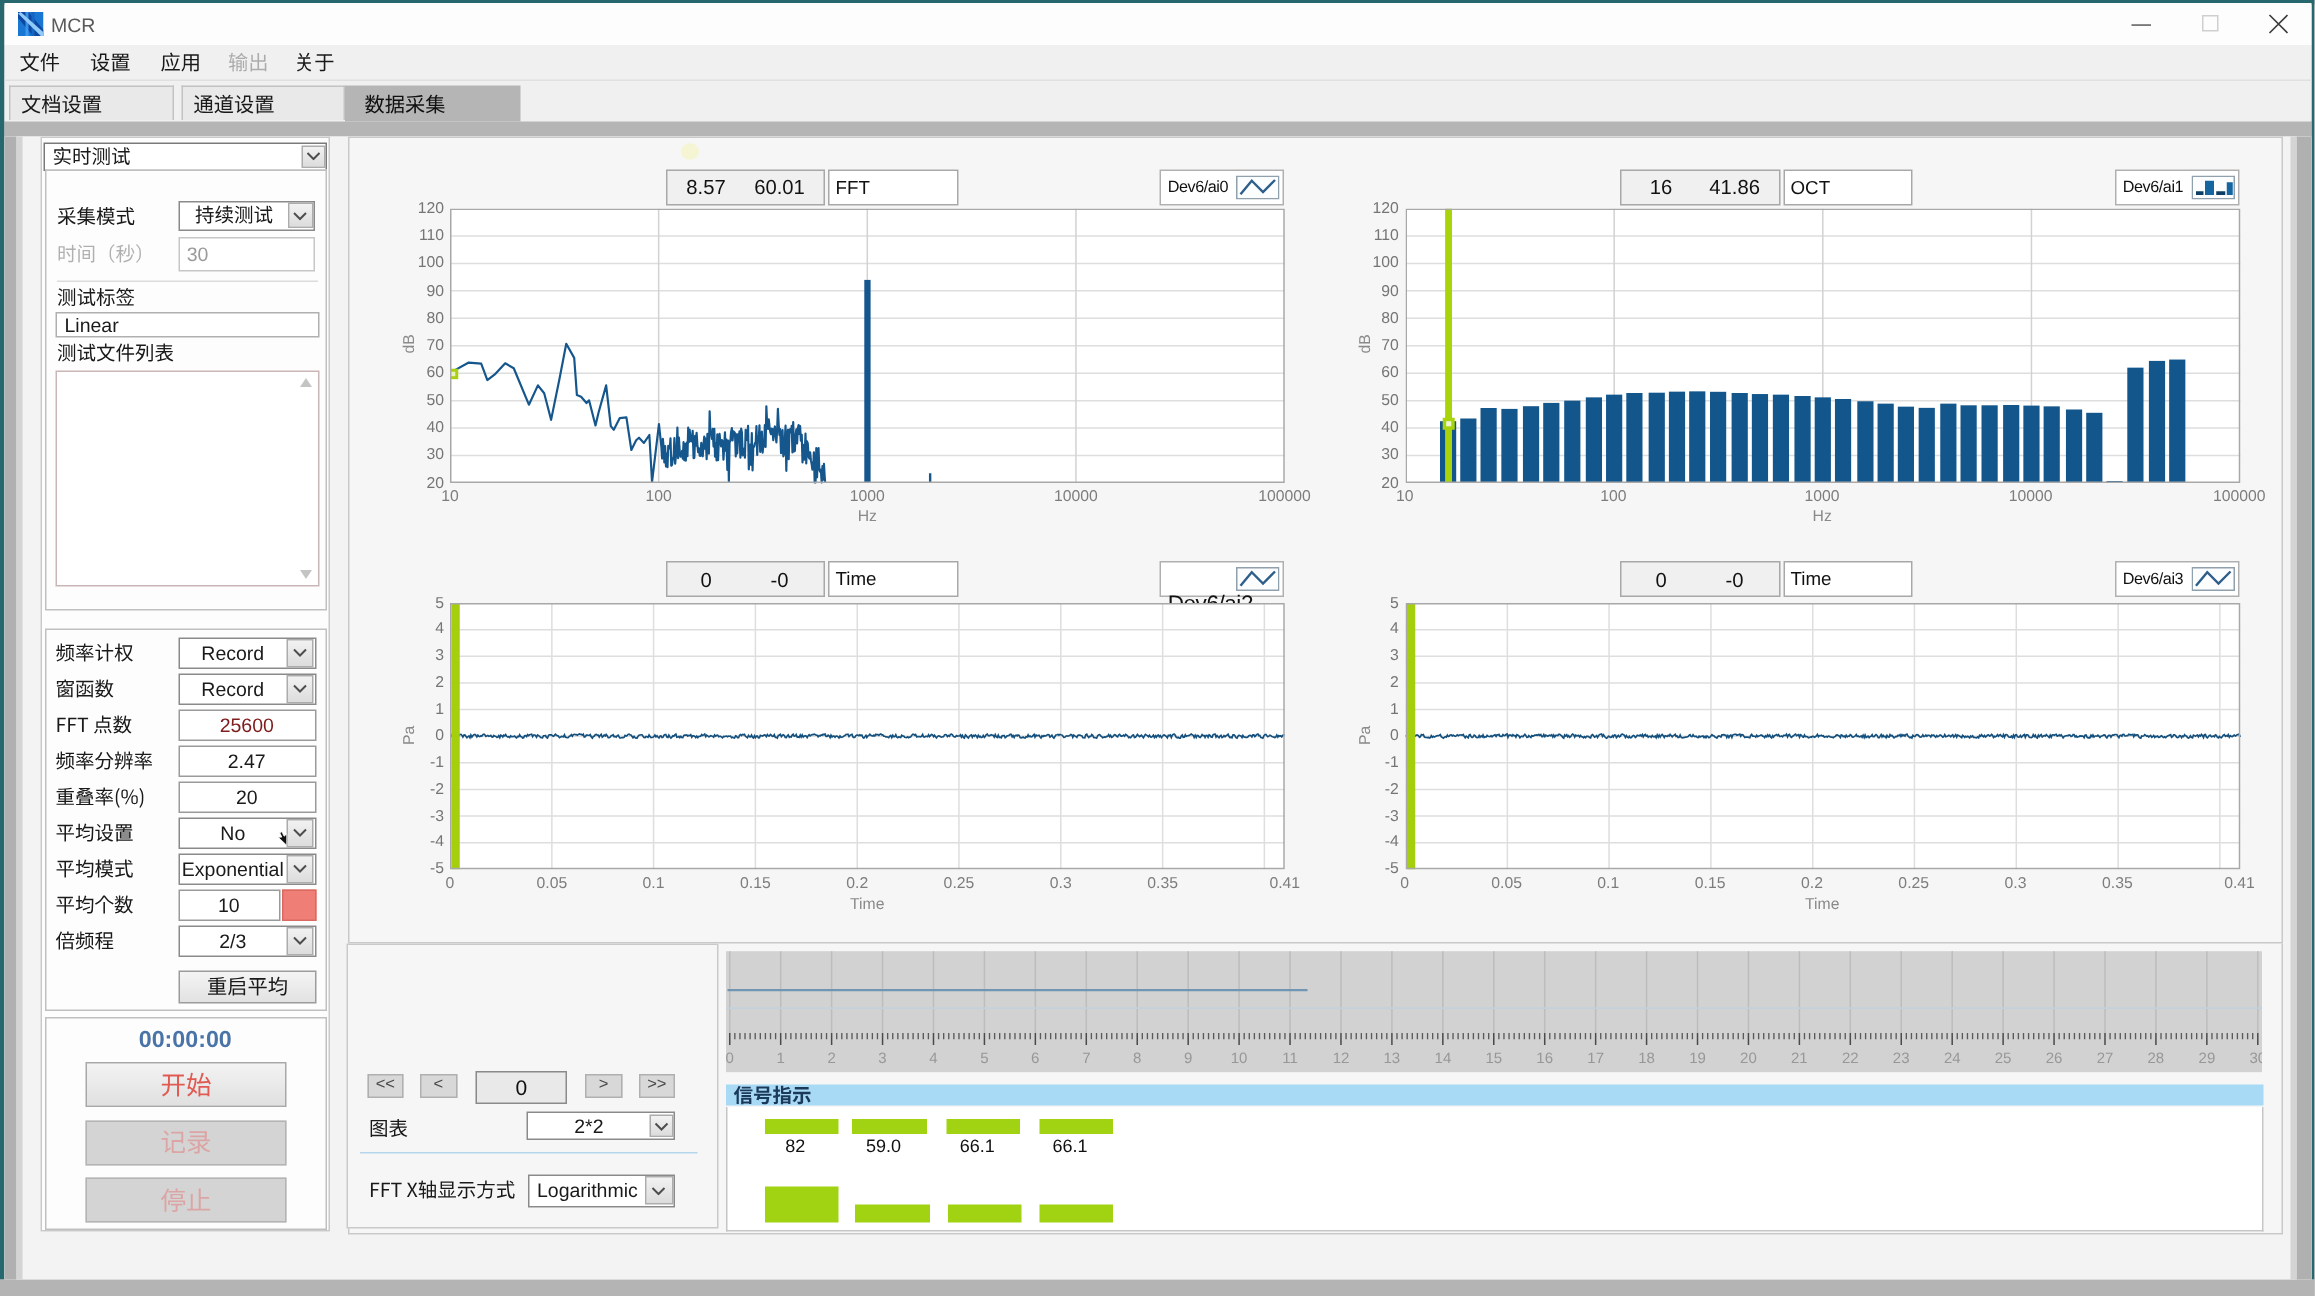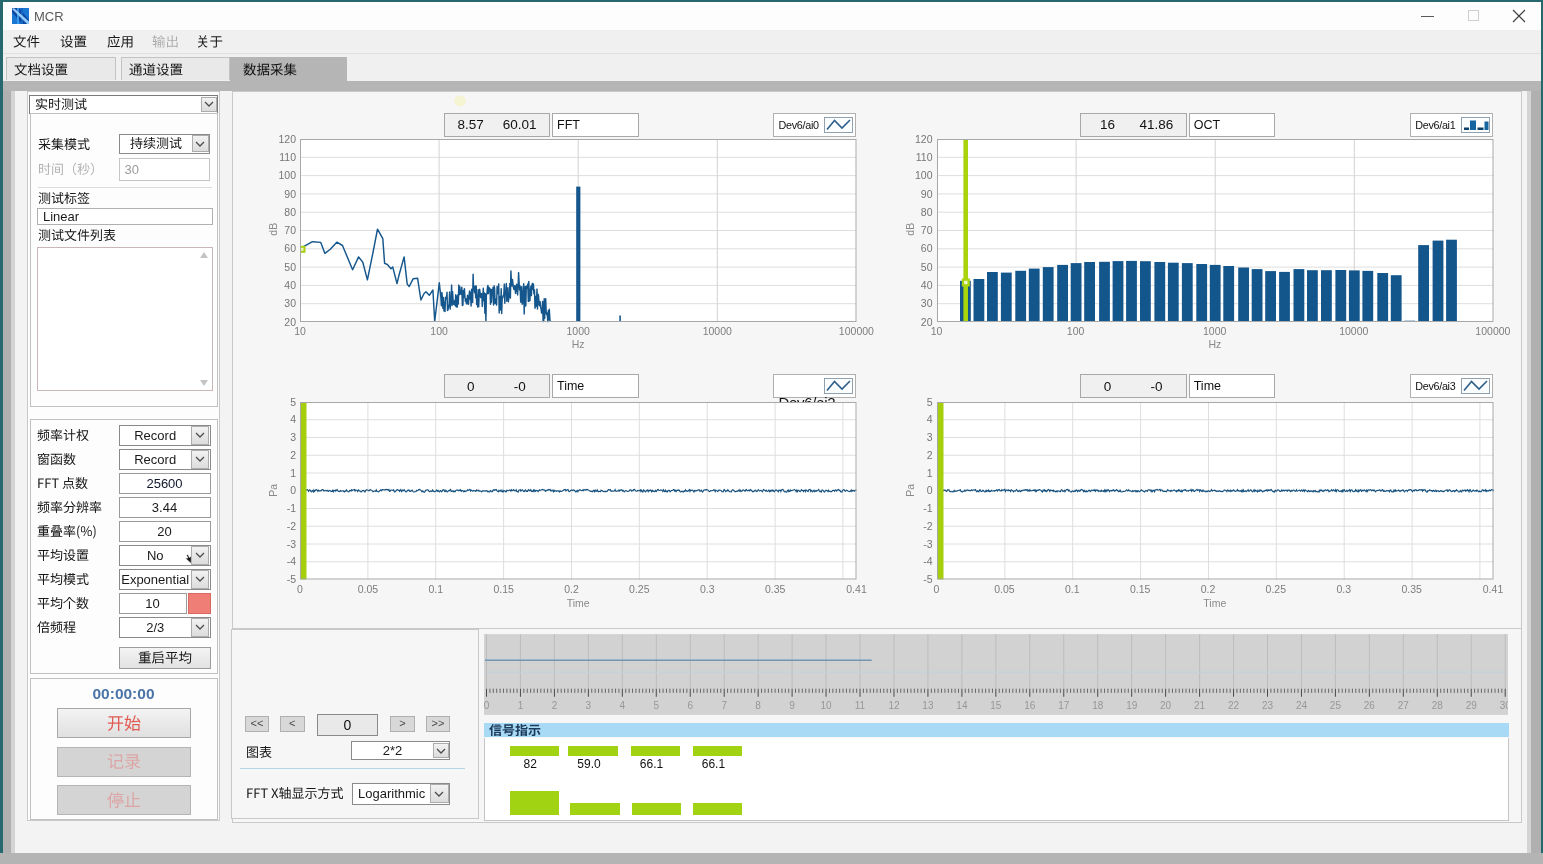--- a/index.html
+++ b/index.html
@@ -146,28 +146,28 @@
 <svg style="position:absolute;left:194.8px;top:456.2px" width="10" height="6" viewBox="0 0 10 6">
     <path d="M1 1 L5 5 L9 1" stroke="#4d4d4d" stroke-width="1.3" fill="none"></path>
   </svg>
 <div style="position:absolute;left:155.2px;top:452.5px;font-family:'Liberation Sans',sans-serif;font-size:13px;color:#1a1a1a;font-weight:400;line-height:1;white-space:pre;letter-spacing:0;transform:translateX(-50%);">Record</div>
 <svg style="position:absolute;left:36.5px;top:473.1px;overflow:visible" width="51" height="20">
     <g transform="translate(0,14.95)">
       <path d="M1.31 0.00 L2.51 0.00 L2.51 -4.28 L6.15 -4.28 L6.15 -5.29 L2.51 -5.29 L2.51 -8.51 L6.80 -8.51 L6.80 -9.53 L1.31 -9.53 L1.31 0.00 Z M8.49 0.00 L9.68 0.00 L9.68 -4.28 L13.32 -4.28 L13.32 -5.29 L9.68 -5.29 L9.68 -8.51 L13.97 -8.51 L13.97 -9.53 L8.49 -9.53 L8.49 0.00 Z M17.64 0.00 L18.85 0.00 L18.85 -8.51 L21.74 -8.51 L21.74 -9.53 L14.75 -9.53 L14.75 -8.51 L17.64 -8.51 L17.64 0.00 Z M28.13 -6.04 L34.93 -6.04 L34.93 -3.72 L28.13 -3.72 L28.13 -6.04 Z M29.47 -1.66 Q29.64 -0.82 29.69 -0.27 Q29.74 0.27 29.74 0.92 L30.73 0.79 Q30.72 0.17 30.65 -0.37 Q30.59 -0.91 30.39 -1.74 L29.47 -1.66 Z M32.16 -1.65 Q32.54 -0.84 32.73 -0.30 Q32.93 0.25 33.07 0.90 L34.02 0.65 Q33.86 0.00 33.66 -0.53 Q33.45 -1.05 33.05 -1.85 L32.16 -1.65 Z M34.81 -1.75 Q35.46 -0.94 35.83 -0.36 Q36.19 0.22 36.49 0.94 L37.41 0.55 Q37.09 -0.17 36.71 -0.72 Q36.33 -1.27 35.69 -2.09 L34.81 -1.75 Z M27.35 -2.02 Q26.95 -1.05 26.62 -0.53 Q26.29 0.00 25.60 0.60 L26.48 1.03 Q27.20 0.34 27.53 -0.21 Q27.86 -0.75 28.27 -1.77 L27.35 -2.02 Z M27.21 -6.97 L27.21 -2.81 L35.91 -2.81 L35.91 -6.97 L31.94 -6.97 L31.94 -8.62 L36.88 -8.62 L36.88 -9.54 L31.94 -9.54 L31.94 -10.92 L30.97 -10.92 L30.97 -6.97 L27.21 -6.97 Z M43.75 -10.67 Q43.51 -10.15 43.30 -9.78 Q43.09 -9.40 42.76 -8.94 L43.42 -8.62 Q43.77 -9.05 43.99 -9.38 Q44.20 -9.71 44.59 -10.31 L43.75 -10.67 Z M39.13 -10.31 Q39.48 -9.76 39.65 -9.41 Q39.82 -9.05 39.94 -8.59 L40.72 -8.93 Q40.59 -9.40 40.41 -9.75 Q40.23 -10.10 39.86 -10.61 L39.13 -10.31 Z M46.23 -10.93 Q45.86 -8.62 45.52 -7.52 Q45.18 -6.42 44.08 -5.06 Q44.30 -4.90 44.51 -4.73 Q44.72 -4.56 44.88 -4.39 Q45.23 -4.86 45.39 -5.14 Q45.55 -5.42 45.83 -6.03 Q46.12 -4.69 46.31 -4.08 Q46.50 -3.47 47.01 -2.40 Q46.36 -1.42 45.93 -1.03 Q45.50 -0.64 44.37 -0.04 Q43.97 -0.34 43.71 -0.50 Q43.45 -0.66 42.87 -0.97 Q43.33 -1.57 43.48 -1.93 Q43.63 -2.29 43.80 -3.17 L44.95 -3.17 L44.95 -3.98 L41.46 -3.98 L41.90 -4.90 L41.66 -4.95 L42.24 -4.95 L42.24 -6.90 Q42.87 -6.43 43.28 -6.12 Q43.68 -5.80 44.02 -5.49 L44.56 -6.19 Q44.21 -6.45 43.50 -6.90 Q42.80 -7.34 42.24 -7.67 L42.24 -7.72 L44.90 -7.72 L44.90 -8.53 L42.24 -8.53 L42.24 -10.93 L41.33 -10.93 L41.33 -8.53 L38.64 -8.53 L38.64 -7.72 L41.07 -7.72 Q40.43 -6.86 39.93 -6.46 Q39.43 -6.06 38.49 -5.65 Q38.69 -5.47 38.80 -5.30 Q38.91 -5.13 39.03 -4.91 Q39.82 -5.36 40.25 -5.71 Q40.68 -6.07 41.33 -6.85 L41.33 -5.03 L40.98 -5.11 L40.44 -3.98 L38.56 -3.98 L38.56 -3.17 L40.04 -3.17 Q39.69 -2.48 39.51 -2.15 Q39.33 -1.82 39.04 -1.33 L39.90 -1.03 L40.09 -1.38 Q40.53 -1.20 40.75 -1.10 Q40.96 -1.00 41.38 -0.78 Q40.70 -0.30 40.25 -0.14 Q39.79 0.03 38.60 0.22 Q38.77 0.43 38.86 0.60 Q38.96 0.78 39.03 1.04 Q40.43 0.74 40.95 0.53 Q41.47 0.31 42.24 -0.33 Q42.84 0.03 43.09 0.20 Q43.36 0.38 43.76 0.71 L44.07 0.39 Q44.24 0.61 44.33 0.76 Q44.42 0.91 44.50 1.08 Q45.77 0.42 46.27 -0.00 Q46.76 -0.42 47.53 -1.44 Q48.16 -0.39 48.56 0.03 Q48.96 0.45 49.96 1.04 Q50.12 0.77 50.27 0.58 Q50.43 0.39 50.66 0.19 Q49.61 -0.35 49.19 -0.80 Q48.78 -1.25 48.13 -2.37 Q48.92 -3.77 49.17 -4.63 Q49.41 -5.50 49.74 -7.62 L50.53 -7.62 L50.53 -8.53 L46.71 -8.53 Q46.90 -9.26 46.99 -9.63 Q47.07 -10.01 47.20 -10.79 L46.23 -10.93 Z M41.05 -3.17 L42.86 -3.17 Q42.69 -2.47 42.56 -2.18 Q42.43 -1.89 42.04 -1.42 Q41.54 -1.66 41.27 -1.78 Q41.02 -1.90 40.48 -2.09 L41.05 -3.17 Z M46.45 -7.62 L48.72 -7.62 Q48.49 -5.99 48.31 -5.30 Q48.14 -4.60 47.59 -3.44 Q47.06 -4.67 46.87 -5.38 Q46.68 -6.10 46.45 -7.62 Z" fill="#1a1a1a"></path>
     </g>
   </svg>
 <div style="position:absolute;left:118.5px;top:472.5px;width:92.0px;height:21.5px;background:#fff;border:1px solid #9a9a9a;"></div>
-<div style="position:absolute;left:164.5px;top:476.5px;font-family:'Liberation Sans',sans-serif;font-size:13px;color:#0f172a;font-weight:400;line-height:1;white-space:pre;letter-spacing:0;transform:translateX(-50%);">25600</div>
+<div style="position:absolute;left:164.5px;top:476.5px;font-family:'Liberation Sans',sans-serif;font-size:13px;color:#7f1d1d;font-weight:400;line-height:1;white-space:pre;letter-spacing:0;transform:translateX(-50%);">25600</div>
 <svg style="position:absolute;left:36.5px;top:497.1px;overflow:visible" width="65" height="20">
     <g transform="translate(0,14.95)">
       <path d="M9.11 -6.51 Q9.09 -1.96 9.02 -1.21 Q8.94 -0.45 5.80 0.39 Q5.97 0.56 6.08 0.71 Q6.20 0.87 6.28 1.08 Q9.66 0.12 9.78 -0.78 Q9.91 -1.68 9.93 -6.51 L9.11 -6.51 Z M9.46 -1.09 Q10.33 -0.44 10.89 0.03 Q11.45 0.49 12.00 1.07 L12.58 0.44 Q12.02 -0.12 11.45 -0.57 Q10.88 -1.01 10.01 -1.64 L9.46 -1.09 Z M5.56 -5.02 Q4.89 -2.31 4.14 -1.43 Q3.39 -0.55 0.64 0.33 Q0.83 0.52 0.94 0.68 Q1.05 0.84 1.14 1.08 Q4.09 0.04 4.89 -0.92 Q5.69 -1.87 6.41 -4.82 L5.56 -5.02 Z M1.73 -5.16 Q1.47 -4.20 1.25 -3.71 Q1.04 -3.22 0.48 -2.56 Q0.70 -2.46 0.88 -2.35 Q1.05 -2.24 1.21 -2.11 Q1.75 -2.82 2.01 -3.37 Q2.26 -3.91 2.55 -4.98 L1.73 -5.16 Z M7.07 -7.92 L7.07 -1.78 L7.90 -1.78 L7.90 -7.15 L11.10 -7.15 L11.10 -1.81 L11.99 -1.81 L11.99 -7.92 L9.65 -7.92 L10.17 -9.28 L12.35 -9.28 L12.35 -10.15 L6.73 -10.15 L6.73 -9.28 L9.22 -9.28 Q9.09 -8.84 9.00 -8.58 Q8.92 -8.32 8.74 -7.92 L7.07 -7.92 Z M1.48 -9.79 L1.48 -6.88 L0.51 -6.88 L0.51 -5.99 L3.22 -5.99 L3.22 -2.05 L4.11 -2.05 L4.11 -5.99 L6.53 -5.99 L6.53 -6.88 L4.34 -6.88 L4.34 -8.48 L6.23 -8.48 L6.23 -9.31 L4.34 -9.31 L4.34 -10.93 L3.46 -10.93 L3.46 -6.88 L2.29 -6.88 L2.29 -9.79 L1.48 -9.79 Z M23.92 -8.20 Q23.44 -7.68 23.00 -7.33 Q22.55 -6.98 21.91 -6.55 L22.62 -6.12 Q23.27 -6.55 23.69 -6.85 Q24.12 -7.15 24.78 -7.76 L23.92 -8.20 Z M13.65 -4.06 L14.13 -3.28 Q15.00 -3.65 15.54 -3.91 Q16.08 -4.16 17.11 -4.65 L16.93 -5.39 Q15.72 -4.89 15.10 -4.63 Q14.48 -4.37 13.65 -4.06 Z M14.11 -7.47 Q14.83 -7.07 15.28 -6.76 Q15.73 -6.45 16.16 -6.01 L16.84 -6.62 Q16.39 -7.05 15.94 -7.34 Q15.48 -7.63 14.75 -8.02 L14.11 -7.47 Z M21.66 -4.99 Q22.68 -4.47 23.34 -4.08 Q23.98 -3.68 24.61 -3.13 L25.32 -3.76 Q24.65 -4.29 24.00 -4.67 Q23.35 -5.06 22.33 -5.55 L21.66 -4.99 Z M20.16 -5.50 Q20.42 -5.21 20.55 -5.04 Q20.68 -4.88 20.93 -4.52 L18.71 -4.42 Q19.63 -5.32 20.14 -5.88 Q20.64 -6.43 21.42 -7.40 L20.66 -7.77 Q20.29 -7.25 20.05 -6.95 Q19.80 -6.64 19.28 -6.04 Q19.01 -6.29 18.83 -6.42 Q18.66 -6.55 18.28 -6.80 Q18.71 -7.27 18.95 -7.57 Q19.19 -7.88 19.60 -8.44 L19.32 -8.55 L24.95 -8.55 L24.95 -9.46 L19.95 -9.46 L19.95 -10.92 L18.97 -10.92 L18.97 -9.46 L14.09 -9.46 L14.09 -8.55 L18.63 -8.55 Q18.37 -8.12 18.19 -7.87 Q18.02 -7.62 17.69 -7.20 L17.33 -7.42 L16.85 -6.85 Q17.47 -6.45 17.86 -6.17 Q18.24 -5.90 18.73 -5.45 Q18.38 -5.06 18.20 -4.88 Q18.02 -4.69 17.68 -4.37 L16.68 -4.33 L16.82 -3.48 L21.38 -3.82 Q21.55 -3.55 21.62 -3.43 Q21.68 -3.30 21.77 -3.08 L22.53 -3.47 Q22.24 -4.13 21.88 -4.62 Q21.52 -5.11 20.86 -5.84 L20.16 -5.50 Z M13.70 -2.48 L13.70 -1.57 L18.97 -1.57 L18.97 1.08 L19.95 1.08 L19.95 -1.57 L25.31 -1.57 L25.31 -2.48 L19.95 -2.48 L19.95 -3.50 L18.97 -3.50 L18.97 -2.48 L13.70 -2.48 Z M30.21 -10.66 Q29.41 -8.64 28.68 -7.75 Q27.96 -6.85 26.30 -5.75 Q26.53 -5.56 26.75 -5.38 Q26.96 -5.19 27.14 -4.98 Q28.77 -6.21 29.54 -7.19 Q30.30 -8.16 31.25 -10.36 L30.21 -10.66 Z M34.75 -10.69 L33.81 -10.31 Q34.79 -8.37 35.61 -7.32 Q36.44 -6.27 37.88 -5.10 Q38.06 -5.37 38.25 -5.56 Q38.43 -5.75 38.70 -5.95 Q37.27 -6.96 36.43 -7.94 Q35.59 -8.93 34.75 -10.69 Z M28.43 -6.01 L28.43 -5.06 L31.10 -5.06 Q30.81 -2.85 30.45 -1.81 Q30.08 -0.77 26.99 0.25 Q27.21 0.45 27.35 0.65 Q27.50 0.84 27.62 1.10 Q30.97 -0.10 31.38 -1.29 Q31.80 -2.47 32.15 -5.06 L35.52 -5.06 Q35.36 -1.75 35.26 -1.10 Q35.16 -0.45 34.83 -0.12 Q34.70 0.01 34.62 0.03 Q34.54 0.05 34.28 0.05 Q33.97 0.05 33.57 0.05 Q33.18 0.04 32.32 -0.04 Q32.50 0.23 32.56 0.44 Q32.62 0.65 32.64 0.94 Q33.46 0.99 33.87 0.99 Q34.27 1.00 34.71 0.96 Q35.15 0.92 35.30 0.88 Q35.45 0.83 35.71 0.49 Q36.17 0.00 36.26 -0.75 Q36.35 -1.49 36.54 -5.54 Q36.56 -5.67 36.56 -5.84 Q36.56 -6.01 36.56 -6.01 L28.43 -6.01 Z M44.32 -8.27 Q44.37 -6.84 44.30 -6.02 Q44.23 -5.20 43.73 -4.32 L44.42 -4.03 Q44.97 -5.04 45.04 -5.88 Q45.11 -6.72 45.05 -8.19 L44.32 -8.27 Z M45.88 -10.78 L45.88 -5.93 Q45.88 -3.56 45.75 -2.42 Q45.63 -1.27 43.51 0.42 Q43.71 0.55 43.84 0.70 Q43.98 0.86 44.11 1.04 Q46.42 -0.79 46.56 -2.04 Q46.70 -3.29 46.70 -5.93 L46.70 -10.78 L45.88 -10.78 Z M40.16 -7.99 Q40.40 -7.31 40.49 -6.84 Q40.57 -6.38 40.59 -5.80 L41.35 -5.95 Q41.33 -6.55 41.23 -7.00 Q41.13 -7.45 40.87 -8.14 L40.16 -7.99 Z M42.67 -8.23 Q42.54 -7.57 42.41 -7.07 Q42.29 -6.56 42.08 -5.94 L42.76 -5.76 Q42.99 -6.34 43.11 -6.80 Q43.24 -7.25 43.47 -8.03 L42.67 -8.23 Z M47.52 -7.99 Q47.76 -7.31 47.85 -6.84 Q47.94 -6.38 47.97 -5.80 L48.74 -5.97 Q48.70 -6.56 48.60 -7.01 Q48.50 -7.46 48.22 -8.15 L47.52 -7.99 Z M50.18 -8.25 Q50.08 -7.58 49.94 -7.07 Q49.80 -6.56 49.59 -5.95 L50.30 -5.76 Q50.53 -6.34 50.66 -6.81 Q50.79 -7.27 51.04 -8.05 L50.18 -8.25 Z M39.70 -9.19 L39.70 -8.36 L43.80 -8.36 L43.80 -9.19 L42.21 -9.19 L42.21 -10.93 L41.31 -10.93 L41.31 -9.19 L39.70 -9.19 Z M39.47 -2.89 L39.66 -2.02 L41.25 -2.31 Q41.16 -1.36 40.99 -0.83 Q40.82 -0.29 39.72 0.40 Q39.92 0.56 40.06 0.71 Q40.20 0.86 40.33 1.05 Q41.66 0.12 41.87 -0.58 Q42.08 -1.27 42.17 -2.48 L44.03 -2.82 L43.97 -3.60 L42.20 -3.31 L42.20 -4.89 L43.88 -4.89 L43.88 -5.72 L39.56 -5.72 L39.56 -4.89 L41.29 -4.89 L41.29 -3.16 L39.47 -2.89 Z M47.09 -9.20 L47.09 -8.37 L51.32 -8.37 L51.32 -9.20 L49.67 -9.20 L49.67 -10.93 L48.75 -10.93 L48.75 -9.20 L47.09 -9.20 Z M47.05 -3.04 L47.05 -2.21 L48.75 -2.21 L48.75 1.04 L49.67 1.04 L49.67 -2.21 L51.34 -2.21 L51.34 -3.04 L49.67 -3.04 L49.67 -4.90 L51.49 -4.90 L51.49 -5.72 L46.90 -5.72 L46.90 -4.90 L48.75 -4.90 L48.75 -3.04 L47.05 -3.04 Z M62.92 -8.20 Q62.44 -7.68 62.00 -7.33 Q61.55 -6.98 60.91 -6.55 L61.62 -6.12 Q62.27 -6.55 62.69 -6.85 Q63.12 -7.15 63.78 -7.76 L62.92 -8.20 Z M52.65 -4.06 L53.13 -3.28 Q54.00 -3.65 54.54 -3.91 Q55.08 -4.16 56.11 -4.65 L55.93 -5.39 Q54.72 -4.89 54.10 -4.63 Q53.48 -4.37 52.65 -4.06 Z M53.10 -7.47 Q53.83 -7.07 54.28 -6.76 Q54.73 -6.45 55.16 -6.01 L55.84 -6.62 Q55.39 -7.05 54.94 -7.34 Q54.48 -7.63 53.76 -8.02 L53.10 -7.47 Z M60.66 -4.99 Q61.69 -4.47 62.34 -4.08 Q62.98 -3.68 63.61 -3.13 L64.32 -3.76 Q63.65 -4.29 63.00 -4.67 Q62.35 -5.06 61.33 -5.55 L60.66 -4.99 Z M59.16 -5.50 Q59.42 -5.21 59.55 -5.04 Q59.68 -4.88 59.93 -4.52 L57.71 -4.42 Q58.63 -5.32 59.14 -5.88 Q59.64 -6.43 60.42 -7.40 L59.66 -7.77 Q59.29 -7.25 59.05 -6.95 Q58.80 -6.64 58.28 -6.04 Q58.01 -6.29 57.83 -6.42 Q57.66 -6.55 57.28 -6.80 Q57.71 -7.27 57.95 -7.57 Q58.19 -7.88 58.60 -8.44 L58.32 -8.55 L63.95 -8.55 L63.95 -9.46 L58.95 -9.46 L58.95 -10.92 L57.97 -10.92 L57.97 -9.46 L53.09 -9.46 L53.09 -8.55 L57.63 -8.55 Q57.37 -8.12 57.19 -7.87 Q57.02 -7.62 56.69 -7.20 L56.33 -7.42 L55.85 -6.85 Q56.47 -6.45 56.86 -6.17 Q57.24 -5.90 57.73 -5.45 Q57.38 -5.06 57.20 -4.88 Q57.02 -4.69 56.68 -4.37 L55.68 -4.33 L55.82 -3.48 L60.38 -3.82 Q60.55 -3.55 60.62 -3.43 Q60.68 -3.30 60.77 -3.08 L61.53 -3.47 Q61.24 -4.13 60.88 -4.62 Q60.52 -5.11 59.87 -5.84 L59.16 -5.50 Z M52.70 -2.48 L52.70 -1.57 L57.97 -1.57 L57.97 1.08 L58.95 1.08 L58.95 -1.57 L64.31 -1.57 L64.31 -2.48 L58.95 -2.48 L58.95 -3.50 L57.97 -3.50 L57.97 -2.48 L52.70 -2.48 Z" fill="#1a1a1a"></path>
     </g>
   </svg>
 <div style="position:absolute;left:118.5px;top:496.5px;width:92.0px;height:21.5px;background:#fff;border:1px solid #9a9a9a;"></div>
-<div style="position:absolute;left:164.5px;top:500.5px;font-family:'Liberation Sans',sans-serif;font-size:13px;color:#1a1a1a;font-weight:400;line-height:1;white-space:pre;letter-spacing:0;transform:translateX(-50%);">3.44</div>
+<div style="position:absolute;left:164.5px;top:500.5px;font-family:'Liberation Sans',sans-serif;font-size:13px;color:#1a1a1a;font-weight:400;line-height:1;white-space:pre;letter-spacing:0;transform:translateX(-50%);">2.47</div>
 <svg style="position:absolute;left:36.5px;top:521.0px;overflow:visible" width="60" height="20">
     <g transform="translate(0,14.95)">
       <path d="M2.07 -7.02 L2.07 -2.98 L5.97 -2.98 L5.97 -2.08 L1.65 -2.08 L1.65 -1.30 L5.97 -1.30 L5.97 -0.17 L0.68 -0.17 L0.68 0.62 L12.34 0.62 L12.34 -0.17 L6.94 -0.17 L6.94 -1.30 L11.52 -1.30 L11.52 -2.08 L6.94 -2.08 L6.94 -2.98 L11.02 -2.98 L11.02 -7.02 L6.94 -7.02 L6.94 -7.81 L12.27 -7.81 L12.27 -8.62 L6.94 -8.62 L6.94 -9.62 Q8.46 -9.74 9.18 -9.81 Q9.89 -9.89 11.01 -10.09 L10.49 -10.84 Q8.44 -10.48 6.60 -10.35 Q4.76 -10.23 1.73 -10.15 Q1.82 -9.96 1.87 -9.78 Q1.92 -9.61 1.94 -9.39 Q3.21 -9.41 3.91 -9.44 Q4.60 -9.46 5.97 -9.54 L5.97 -8.62 L0.75 -8.62 L0.75 -7.81 L5.97 -7.81 L5.97 -7.02 L2.07 -7.02 Z M3.02 -4.68 L5.97 -4.68 L5.97 -3.69 L3.02 -3.69 L3.02 -4.68 Z M6.94 -4.68 L10.04 -4.68 L10.04 -3.69 L6.94 -3.69 L6.94 -4.68 Z M3.02 -6.32 L5.97 -6.32 L5.97 -5.34 L3.02 -5.34 L3.02 -6.32 Z M6.94 -6.32 L10.04 -6.32 L10.04 -5.34 L6.94 -5.34 L6.94 -6.32 Z M16.18 -9.41 Q17.03 -9.28 17.45 -9.20 Q17.88 -9.13 18.67 -8.96 Q17.52 -8.71 16.90 -8.63 Q16.28 -8.55 15.11 -8.48 Q15.24 -8.32 15.31 -8.18 Q15.39 -8.05 15.46 -7.85 Q16.96 -7.98 17.77 -8.11 Q18.58 -8.23 19.99 -8.63 Q21.06 -8.36 21.53 -8.21 Q22.00 -8.06 22.71 -7.76 L23.26 -8.27 Q22.66 -8.51 22.28 -8.64 Q21.89 -8.76 21.05 -8.98 Q21.92 -9.33 22.30 -9.54 Q22.67 -9.75 23.20 -10.28 L22.70 -10.62 L22.55 -10.58 L15.55 -10.58 L15.55 -9.96 L21.66 -9.96 Q21.18 -9.68 20.88 -9.57 Q20.59 -9.46 19.94 -9.27 Q18.88 -9.52 18.31 -9.62 Q17.75 -9.72 16.63 -9.89 L16.18 -9.41 Z M14.09 -4.90 L14.09 -3.13 L14.99 -3.13 L14.99 -4.22 L24.00 -4.22 L24.00 -3.13 L24.93 -3.13 L24.93 -4.90 L19.86 -4.90 L19.86 -5.56 Q19.99 -5.43 20.08 -5.32 Q20.16 -5.21 20.25 -5.07 Q21.03 -5.23 21.44 -5.34 Q21.84 -5.46 22.57 -5.79 Q23.26 -5.52 23.55 -5.39 Q23.84 -5.26 24.30 -5.00 L24.91 -5.51 Q24.48 -5.73 24.21 -5.84 Q23.95 -5.95 23.34 -6.19 Q23.95 -6.54 24.21 -6.77 Q24.47 -6.99 24.82 -7.53 L24.30 -7.80 L24.14 -7.76 L19.70 -7.76 L19.70 -7.14 L23.53 -7.14 Q23.24 -6.89 23.07 -6.78 Q22.89 -6.67 22.50 -6.47 Q21.83 -6.69 21.47 -6.79 Q21.11 -6.89 20.41 -7.06 L19.94 -6.60 Q20.53 -6.46 20.81 -6.38 Q21.10 -6.29 21.64 -6.11 Q21.07 -5.90 20.77 -5.82 Q20.46 -5.75 19.86 -5.64 L19.86 -5.88 L19.03 -5.88 L19.03 -4.90 L14.09 -4.90 Z M14.62 -6.58 Q15.08 -6.43 15.31 -6.36 Q15.54 -6.28 15.98 -6.11 Q15.25 -5.85 14.85 -5.75 Q14.46 -5.65 13.69 -5.54 Q13.83 -5.39 13.94 -5.26 Q14.04 -5.12 14.12 -4.95 Q15.03 -5.12 15.50 -5.26 Q15.98 -5.39 16.82 -5.76 Q17.39 -5.51 17.65 -5.38 Q17.90 -5.24 18.29 -4.99 L18.91 -5.49 Q18.55 -5.69 18.32 -5.81 Q18.10 -5.93 17.59 -6.15 Q18.25 -6.51 18.52 -6.74 Q18.80 -6.97 19.19 -7.51 L18.67 -7.80 L18.52 -7.76 L14.30 -7.76 L14.30 -7.14 L17.90 -7.14 Q17.59 -6.89 17.41 -6.77 Q17.23 -6.66 16.82 -6.46 Q16.26 -6.67 15.97 -6.77 Q15.68 -6.86 15.11 -7.03 L14.62 -6.58 Z M16.82 -1.77 L22.09 -1.77 L22.09 -1.14 L16.82 -1.14 L16.82 -1.77 Z M16.82 -2.34 L16.82 -2.96 L22.09 -2.96 L22.09 -2.34 L16.82 -2.34 Z M16.82 -0.57 L22.09 -0.57 L22.09 0.07 L16.82 0.07 L16.82 -0.57 Z M15.90 -3.64 L15.90 0.07 L13.73 0.07 L13.73 0.73 L25.27 0.73 L25.27 0.07 L23.06 0.07 L23.06 -3.64 L15.90 -3.64 Z M36.92 -8.20 Q36.44 -7.68 36.00 -7.33 Q35.55 -6.98 34.91 -6.55 L35.62 -6.12 Q36.27 -6.55 36.69 -6.85 Q37.12 -7.15 37.78 -7.76 L36.92 -8.20 Z M26.65 -4.06 L27.13 -3.28 Q28.00 -3.65 28.54 -3.91 Q29.08 -4.16 30.11 -4.65 L29.93 -5.39 Q28.72 -4.89 28.10 -4.63 Q27.48 -4.37 26.65 -4.06 Z M27.11 -7.47 Q27.83 -7.07 28.28 -6.76 Q28.73 -6.45 29.16 -6.01 L29.84 -6.62 Q29.39 -7.05 28.94 -7.34 Q28.48 -7.63 27.75 -8.02 L27.11 -7.47 Z M34.66 -4.99 Q35.69 -4.47 36.34 -4.08 Q36.98 -3.68 37.61 -3.13 L38.32 -3.76 Q37.65 -4.29 37.00 -4.67 Q36.35 -5.06 35.33 -5.55 L34.66 -4.99 Z M33.16 -5.50 Q33.42 -5.21 33.55 -5.04 Q33.68 -4.88 33.93 -4.52 L31.71 -4.42 Q32.63 -5.32 33.14 -5.88 Q33.64 -6.43 34.42 -7.40 L33.66 -7.77 Q33.29 -7.25 33.05 -6.95 Q32.80 -6.64 32.28 -6.04 Q32.01 -6.29 31.83 -6.42 Q31.66 -6.55 31.28 -6.80 Q31.71 -7.27 31.95 -7.57 Q32.19 -7.88 32.60 -8.44 L32.32 -8.55 L37.95 -8.55 L37.95 -9.46 L32.95 -9.46 L32.95 -10.92 L31.97 -10.92 L31.97 -9.46 L27.09 -9.46 L27.09 -8.55 L31.63 -8.55 Q31.37 -8.12 31.19 -7.87 Q31.02 -7.62 30.69 -7.20 L30.33 -7.42 L29.85 -6.85 Q30.47 -6.45 30.86 -6.17 Q31.24 -5.90 31.73 -5.45 Q31.38 -5.06 31.20 -4.88 Q31.02 -4.69 30.68 -4.37 L29.68 -4.33 L29.82 -3.48 L34.38 -3.82 Q34.55 -3.55 34.62 -3.43 Q34.68 -3.30 34.77 -3.08 L35.53 -3.47 Q35.24 -4.13 34.88 -4.62 Q34.52 -5.11 33.87 -5.84 L33.16 -5.50 Z M26.70 -2.48 L26.70 -1.57 L31.97 -1.57 L31.97 1.08 L32.95 1.08 L32.95 -1.57 L38.31 -1.57 L38.31 -2.48 L32.95 -2.48 L32.95 -3.50 L31.97 -3.50 L31.97 -2.48 L26.70 -2.48 Z M42.11 2.55 L42.84 2.22 Q41.72 0.38 41.45 -0.73 Q41.18 -1.83 41.18 -4.04 Q41.18 -6.24 41.45 -7.34 Q41.72 -8.44 42.84 -10.30 L42.11 -10.63 Q40.91 -8.68 40.55 -7.64 Q40.20 -6.59 40.20 -4.04 Q40.20 -1.48 40.55 -0.44 Q40.91 0.61 42.11 2.55 Z M46.06 -3.69 Q47.37 -3.69 47.80 -4.24 Q48.23 -4.80 48.23 -6.72 Q48.23 -8.62 47.80 -9.16 Q47.37 -9.70 46.06 -9.70 Q44.76 -9.70 44.33 -9.16 Q43.90 -8.62 43.90 -6.72 Q43.90 -4.80 44.33 -4.24 Q44.76 -3.69 46.06 -3.69 Z M46.06 -4.42 Q45.30 -4.42 45.05 -4.81 Q44.80 -5.20 44.80 -6.72 Q44.80 -8.24 45.05 -8.61 Q45.30 -8.97 46.06 -8.97 Q46.81 -8.97 47.07 -8.61 Q47.32 -8.24 47.32 -6.72 Q47.32 -5.20 47.07 -4.81 Q46.81 -4.42 46.06 -4.42 Z M46.33 0.17 L47.14 0.17 L52.40 -9.70 L51.60 -9.70 L46.33 0.17 Z M52.70 0.17 Q54.00 0.17 54.43 -0.38 Q54.86 -0.92 54.86 -2.85 Q54.86 -4.76 54.43 -5.30 Q54.00 -5.84 52.70 -5.84 Q51.40 -5.84 50.97 -5.30 Q50.54 -4.76 50.54 -2.85 Q50.54 -0.92 50.97 -0.38 Q51.40 0.17 52.70 0.17 Z M52.70 -0.56 Q51.95 -0.56 51.69 -0.94 Q51.43 -1.33 51.43 -2.85 Q51.43 -4.37 51.69 -4.74 Q51.95 -5.11 52.70 -5.11 Q53.44 -5.11 53.71 -4.74 Q53.98 -4.37 53.98 -2.85 Q53.98 -1.33 53.71 -0.94 Q53.44 -0.56 52.70 -0.56 Z M56.65 2.55 Q57.85 0.61 58.21 -0.44 Q58.56 -1.48 58.56 -4.04 Q58.56 -6.59 58.21 -7.64 Q57.85 -8.68 56.65 -10.63 L55.91 -10.30 Q57.03 -8.44 57.31 -7.34 Q57.59 -6.24 57.59 -4.04 Q57.59 -1.83 57.31 -0.73 Q57.03 0.38 55.91 2.22 L56.65 2.55 Z" fill="#1a1a1a"></path>
     </g>
   </svg>
 <div style="position:absolute;left:118.5px;top:520.5px;width:92.0px;height:21.5px;background:#fff;border:1px solid #9a9a9a;"></div>
 <div style="position:absolute;left:164.5px;top:524.5px;font-family:'Liberation Sans',sans-serif;font-size:13px;color:#1a1a1a;font-weight:400;line-height:1;white-space:pre;letter-spacing:0;transform:translateX(-50%);">20</div>
 <svg style="position:absolute;left:36.5px;top:545.0px;overflow:visible" width="52" height="20">
     <g transform="translate(0,14.95)">
       <path d="M2.26 -8.19 Q2.77 -7.23 3.02 -6.60 Q3.28 -5.97 3.46 -5.19 L4.38 -5.51 Q4.20 -6.27 3.93 -6.89 Q3.67 -7.51 3.15 -8.45 L2.26 -8.19 Z M9.81 -8.51 Q9.49 -7.57 9.19 -6.90 Q8.89 -6.24 8.40 -5.42 L9.24 -5.15 Q9.75 -5.93 10.06 -6.55 Q10.36 -7.18 10.84 -8.23 L9.81 -8.51 Z M0.68 -4.52 L0.68 -3.55 L5.97 -3.55 L5.97 1.03 L6.98 1.03 L6.98 -3.55 L12.34 -3.55 L12.34 -4.52 L6.98 -4.52 L6.98 -9.07 L11.61 -9.07 L11.61 -10.05 L1.36 -10.05 L1.36 -9.07 L5.97 -9.07 L5.97 -4.52 L0.68 -4.52 Z M18.69 -6.14 L18.69 -5.24 L22.74 -5.24 L22.74 -6.14 L18.69 -6.14 Z M18.10 -1.94 L18.50 -1.03 Q19.77 -1.51 20.62 -1.85 Q21.48 -2.18 23.06 -2.82 L22.89 -3.67 Q21.12 -3.00 20.20 -2.67 Q19.28 -2.33 18.10 -1.94 Z M19.59 -10.92 Q19.10 -9.10 18.67 -8.22 Q18.25 -7.33 17.17 -6.20 Q17.42 -6.06 17.63 -5.91 Q17.84 -5.76 18.03 -5.58 Q18.54 -6.19 18.79 -6.58 Q19.03 -6.97 19.46 -7.83 L24.26 -7.83 Q24.09 -2.55 23.98 -1.55 Q23.88 -0.55 23.46 -0.10 Q23.31 0.07 23.24 0.09 Q23.17 0.12 22.91 0.10 Q22.59 0.10 22.19 0.10 Q21.79 0.10 20.92 0.03 Q21.09 0.31 21.15 0.52 Q21.22 0.73 21.24 1.01 Q22.02 1.05 22.42 1.07 Q22.83 1.08 23.28 1.03 Q23.75 0.99 23.90 0.93 Q24.05 0.87 24.35 0.48 Q24.87 -0.16 24.97 -1.20 Q25.06 -2.24 25.25 -8.24 Q25.26 -8.38 25.26 -8.57 Q25.26 -8.76 25.26 -8.76 L19.89 -8.76 Q20.16 -9.39 20.27 -9.71 Q20.38 -10.04 20.58 -10.70 L19.59 -10.92 Z M13.44 -2.09 L13.79 -1.12 Q15.00 -1.61 15.80 -1.95 Q16.60 -2.29 18.10 -2.92 L17.89 -3.85 L16.26 -3.19 L16.26 -6.97 L17.80 -6.97 L17.80 -7.89 L16.26 -7.89 L16.26 -10.84 L15.31 -10.84 L15.31 -7.89 L13.68 -7.89 L13.68 -6.97 L15.31 -6.97 L15.31 -2.81 Q14.61 -2.53 14.29 -2.40 Q13.96 -2.27 13.44 -2.09 Z M27.59 -10.09 Q28.27 -9.48 28.71 -9.04 Q29.15 -8.61 29.55 -8.05 L30.21 -8.74 Q29.80 -9.27 29.36 -9.69 Q28.93 -10.11 28.22 -10.69 L27.59 -10.09 Z M26.56 -6.84 L26.56 -5.90 L28.39 -5.90 L28.39 -1.23 Q28.39 -0.64 28.19 -0.42 Q27.99 -0.21 27.74 -0.05 Q27.92 0.14 28.05 0.34 Q28.18 0.55 28.27 0.78 Q28.47 0.52 28.65 0.39 Q28.82 0.26 31.13 -1.46 Q31.02 -1.65 30.94 -1.83 Q30.86 -2.02 30.78 -2.27 L29.34 -1.22 L29.34 -6.84 L26.56 -6.84 Z M32.38 -10.45 L32.38 -9.01 Q32.38 -8.05 32.24 -7.51 Q32.10 -6.97 30.38 -6.19 Q30.56 -6.03 30.73 -5.84 Q30.90 -5.65 31.02 -5.46 Q32.89 -6.36 33.10 -7.06 Q33.31 -7.76 33.31 -8.98 L33.31 -9.54 L35.61 -9.54 L35.61 -7.45 Q35.61 -6.46 35.70 -6.28 Q35.79 -6.10 36.70 -6.10 Q36.84 -6.10 37.16 -6.10 Q37.48 -6.10 37.67 -6.10 Q37.93 -6.10 38.07 -6.10 Q38.21 -6.11 38.36 -6.16 Q38.32 -6.38 38.31 -6.57 Q38.30 -6.76 38.27 -7.01 Q38.12 -6.97 37.98 -6.96 Q37.84 -6.94 37.66 -6.94 Q37.49 -6.94 37.20 -6.94 Q36.91 -6.94 36.76 -6.94 Q36.56 -6.94 36.54 -7.00 Q36.53 -7.06 36.53 -7.44 L36.53 -10.45 L32.38 -10.45 Z M36.47 -4.26 Q36.00 -3.22 35.65 -2.79 Q35.30 -2.37 34.44 -1.68 Q33.57 -2.39 33.22 -2.83 Q32.88 -3.26 32.41 -4.26 L36.47 -4.26 Z M30.99 -5.17 L30.99 -4.26 L31.67 -4.26 L31.49 -4.20 Q32.01 -3.00 32.38 -2.48 Q32.75 -1.96 33.67 -1.12 Q32.70 -0.49 32.14 -0.28 Q31.58 -0.07 30.43 0.19 Q30.62 0.40 30.72 0.60 Q30.82 0.79 30.90 1.04 Q32.16 0.70 32.76 0.45 Q33.36 0.21 34.41 -0.51 Q35.40 0.22 35.99 0.49 Q36.58 0.75 37.92 1.08 Q38.04 0.81 38.17 0.61 Q38.31 0.42 38.52 0.21 Q37.27 -0.05 36.71 -0.28 Q36.15 -0.51 35.20 -1.12 Q36.31 -2.08 36.75 -2.70 Q37.19 -3.33 37.71 -4.95 L37.12 -5.21 L36.95 -5.17 L30.99 -5.17 Z M47.44 -9.67 L49.63 -9.67 L49.63 -8.50 L47.44 -8.50 L47.44 -9.67 Z M44.39 -9.67 L46.54 -9.67 L46.54 -8.50 L44.39 -8.50 L44.39 -9.67 Z M41.43 -9.67 L43.50 -9.67 L43.50 -8.50 L41.43 -8.50 L41.43 -9.67 Z M43.82 -3.65 L49.11 -3.65 L49.11 -2.92 L43.82 -2.92 L43.82 -3.65 Z M43.82 -2.34 L49.11 -2.34 L49.11 -1.61 L43.82 -1.61 L43.82 -2.34 Z M43.82 -4.94 L49.11 -4.94 L49.11 -4.24 L43.82 -4.24 L43.82 -4.94 Z M42.90 -5.54 L42.90 -1.01 L50.05 -1.01 L50.05 -5.54 L45.80 -5.54 L45.94 -6.30 L51.13 -6.30 L51.13 -7.07 L46.07 -7.07 L46.18 -7.79 L50.61 -7.79 L50.61 -10.37 L40.49 -10.37 L40.49 -7.79 L45.19 -7.79 L45.10 -7.07 L39.88 -7.07 L39.88 -6.30 L44.98 -6.30 L44.85 -5.54 L42.90 -5.54 Z M40.60 -5.34 L40.60 1.05 L41.59 1.05 L41.59 0.49 L51.47 0.49 L51.47 -0.29 L41.59 -0.29 L41.59 -5.34 L40.60 -5.34 Z" fill="#1a1a1a"></path>

